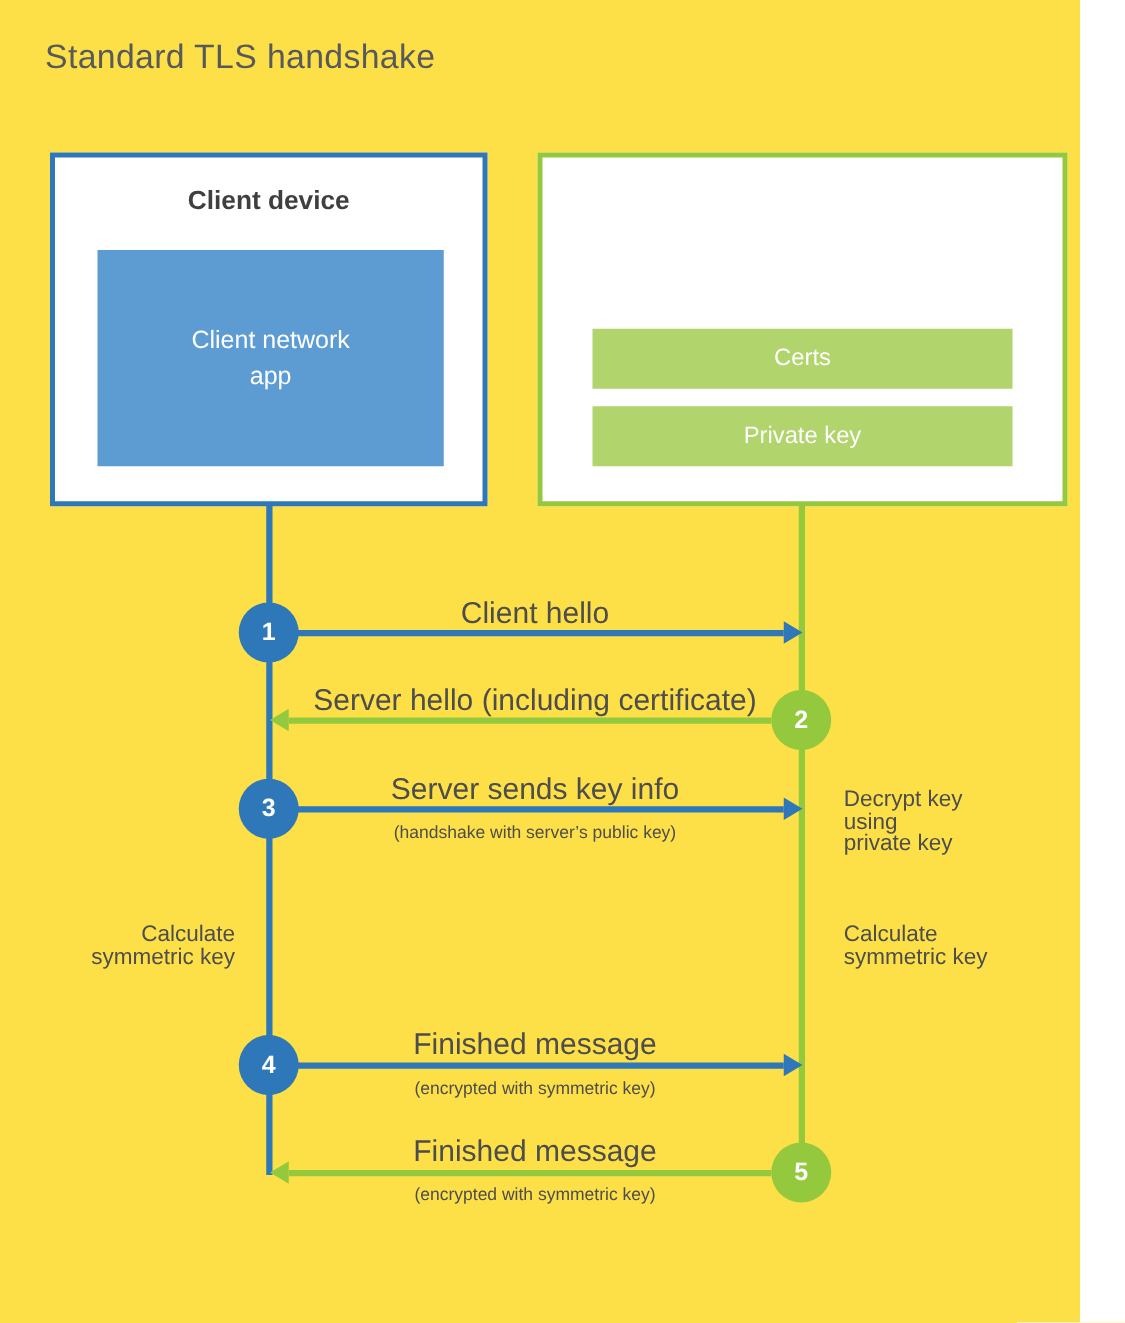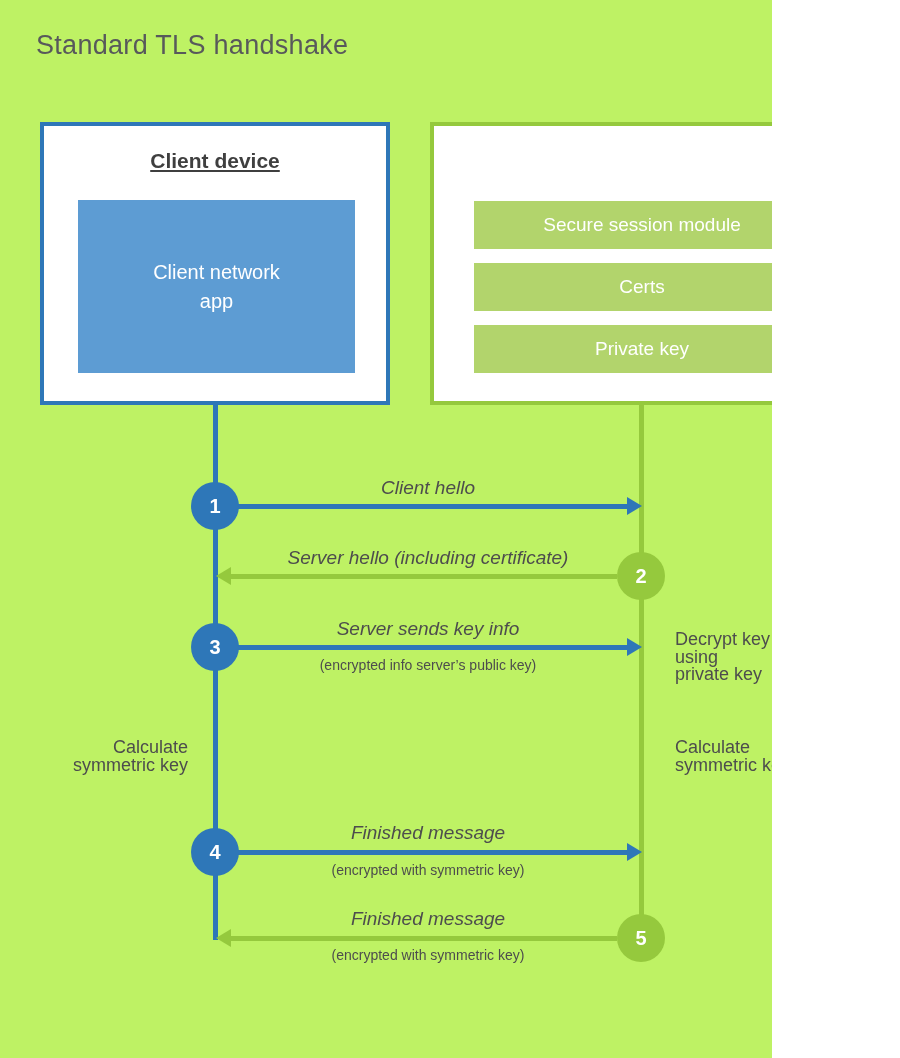--- a/index.html
+++ b/index.html
@@ -1,22 +1,22 @@
 <!DOCTYPE html>
 <html><head>
 <meta charset="utf-8">
 <style>
   * { margin: 0; padding: 0; box-sizing: border-box; }
   html, body { background: #ffffff; }
   body { font-family: "Liberation Sans", sans-serif; }
   .canvas {
     position: relative;
-    width: 772px;
+    width: 864px;
     height: 1058px;
-    background: #bef264;
+    background: #fde047;
     overflow: hidden;
   }
   .abs { position: absolute; }
 
   .page-title {
     left: 36px; top: 30px;
     font-size: 27px;
     font-weight: 300;
     color: #58595b;
     letter-spacing: 0.3px;
@@ -30,21 +30,21 @@
   .client-box { left: 40px; width: 350px; border: 4px solid #2e77b8; }
   .server-box { left: 430px; width: 424px; border: 4px solid #95c93d; }
 
   .entity-title {
     top: 149px;
     text-align: center;
     font-size: 21px;
     font-weight: bold;
     color: #3f3f3f;
   }
-  .client-title { left: 40px; width: 350px; text-decoration: underline; }
+  .client-title { left: 40px; width: 350px; }
   .server-title { left: 430px; width: 424px; }
 
   .app-rect {
     left: 78px; top: 200px;
     width: 277px; height: 173px;
     background: #5d9cd3;
     display: flex;
     align-items: center;
     justify-content: center;
     text-align: center;
@@ -93,23 +93,22 @@
   }
   .ah-left {
     border-top: 9px solid transparent;
     border-bottom: 9px solid transparent;
     border-right: 15px solid #95c93d;
   }
 
   .msg-label {
     left: 215px; width: 426px;
     text-align: center;
-    font-size: 19px;
+    font-size: 24px;
     color: #4d4d4d;
-    font-style: italic;
   }
   .msg-sublabel {
     left: 215px; width: 426px;
     text-align: center;
     font-size: 14px;
     color: #4d4d4d;
   }
 
   .side-note {
     font-size: 18px;
@@ -126,42 +125,41 @@
   <div class="abs page-title">Standard TLS handshake</div>
 
   <div class="abs entity-box client-box"></div>
   <div class="abs entity-title client-title">Client device</div>
   <div class="abs app-rect">
     <span>Client network
 app</span>
   </div>
 
   <div class="abs entity-box server-box"></div>
-  <div class="abs server-bar" style="top:201px">Secure session module</div>
   <div class="abs server-bar" style="top:263px">Certs</div>
   <div class="abs server-bar" style="top:325px">Private key</div>
 
   <div class="abs lifeline lifeline-blue"></div>
   <div class="abs lifeline lifeline-green"></div>
 
   <div class="abs msg-label" style="top:477px">Client hello</div>
   <div class="abs msg-line line-blue" style="left:215px; top:504px; width:412px"></div>
   <div class="abs arrowhead ah-right" style="left:627px; top:497px"></div>
   <div class="abs step-circle circle-blue" style="left:191px; top:482px">1</div>
 
   <div class="abs msg-label" style="top:547px">Server hello (including certificate)</div>
   <div class="abs msg-line line-green" style="left:231px; top:574px; width:386px"></div>
   <div class="abs arrowhead ah-left" style="left:216px; top:567px"></div>
   <div class="abs step-circle circle-green" style="left:617px; top:552px">2</div>
 
   <div class="abs msg-label" style="top:618px">Server sends key info</div>
   <div class="abs msg-line line-blue" style="left:215px; top:645px; width:412px"></div>
   <div class="abs arrowhead ah-right" style="left:627px; top:638px"></div>
   <div class="abs step-circle circle-blue" style="left:191px; top:623px">3</div>
-  <div class="abs msg-sublabel" style="top:657px">(encrypted info server’s public key)</div>
+  <div class="abs msg-sublabel" style="top:657px">(handshake with server’s public key)</div>
 
   <div class="abs side-note" style="left:675px; top:631px; width:140px">Decrypt key using
 private key</div>
   <div class="abs side-note" style="left:58px; top:739px; width:130px; text-align:right">Calculate
 symmetric key</div>
   <div class="abs side-note" style="left:675px; top:739px; width:140px">Calculate
 symmetric key</div>
 
   <div class="abs msg-label" style="top:822px">Finished message</div>
   <div class="abs msg-line line-blue" style="left:215px; top:850px; width:412px"></div>

